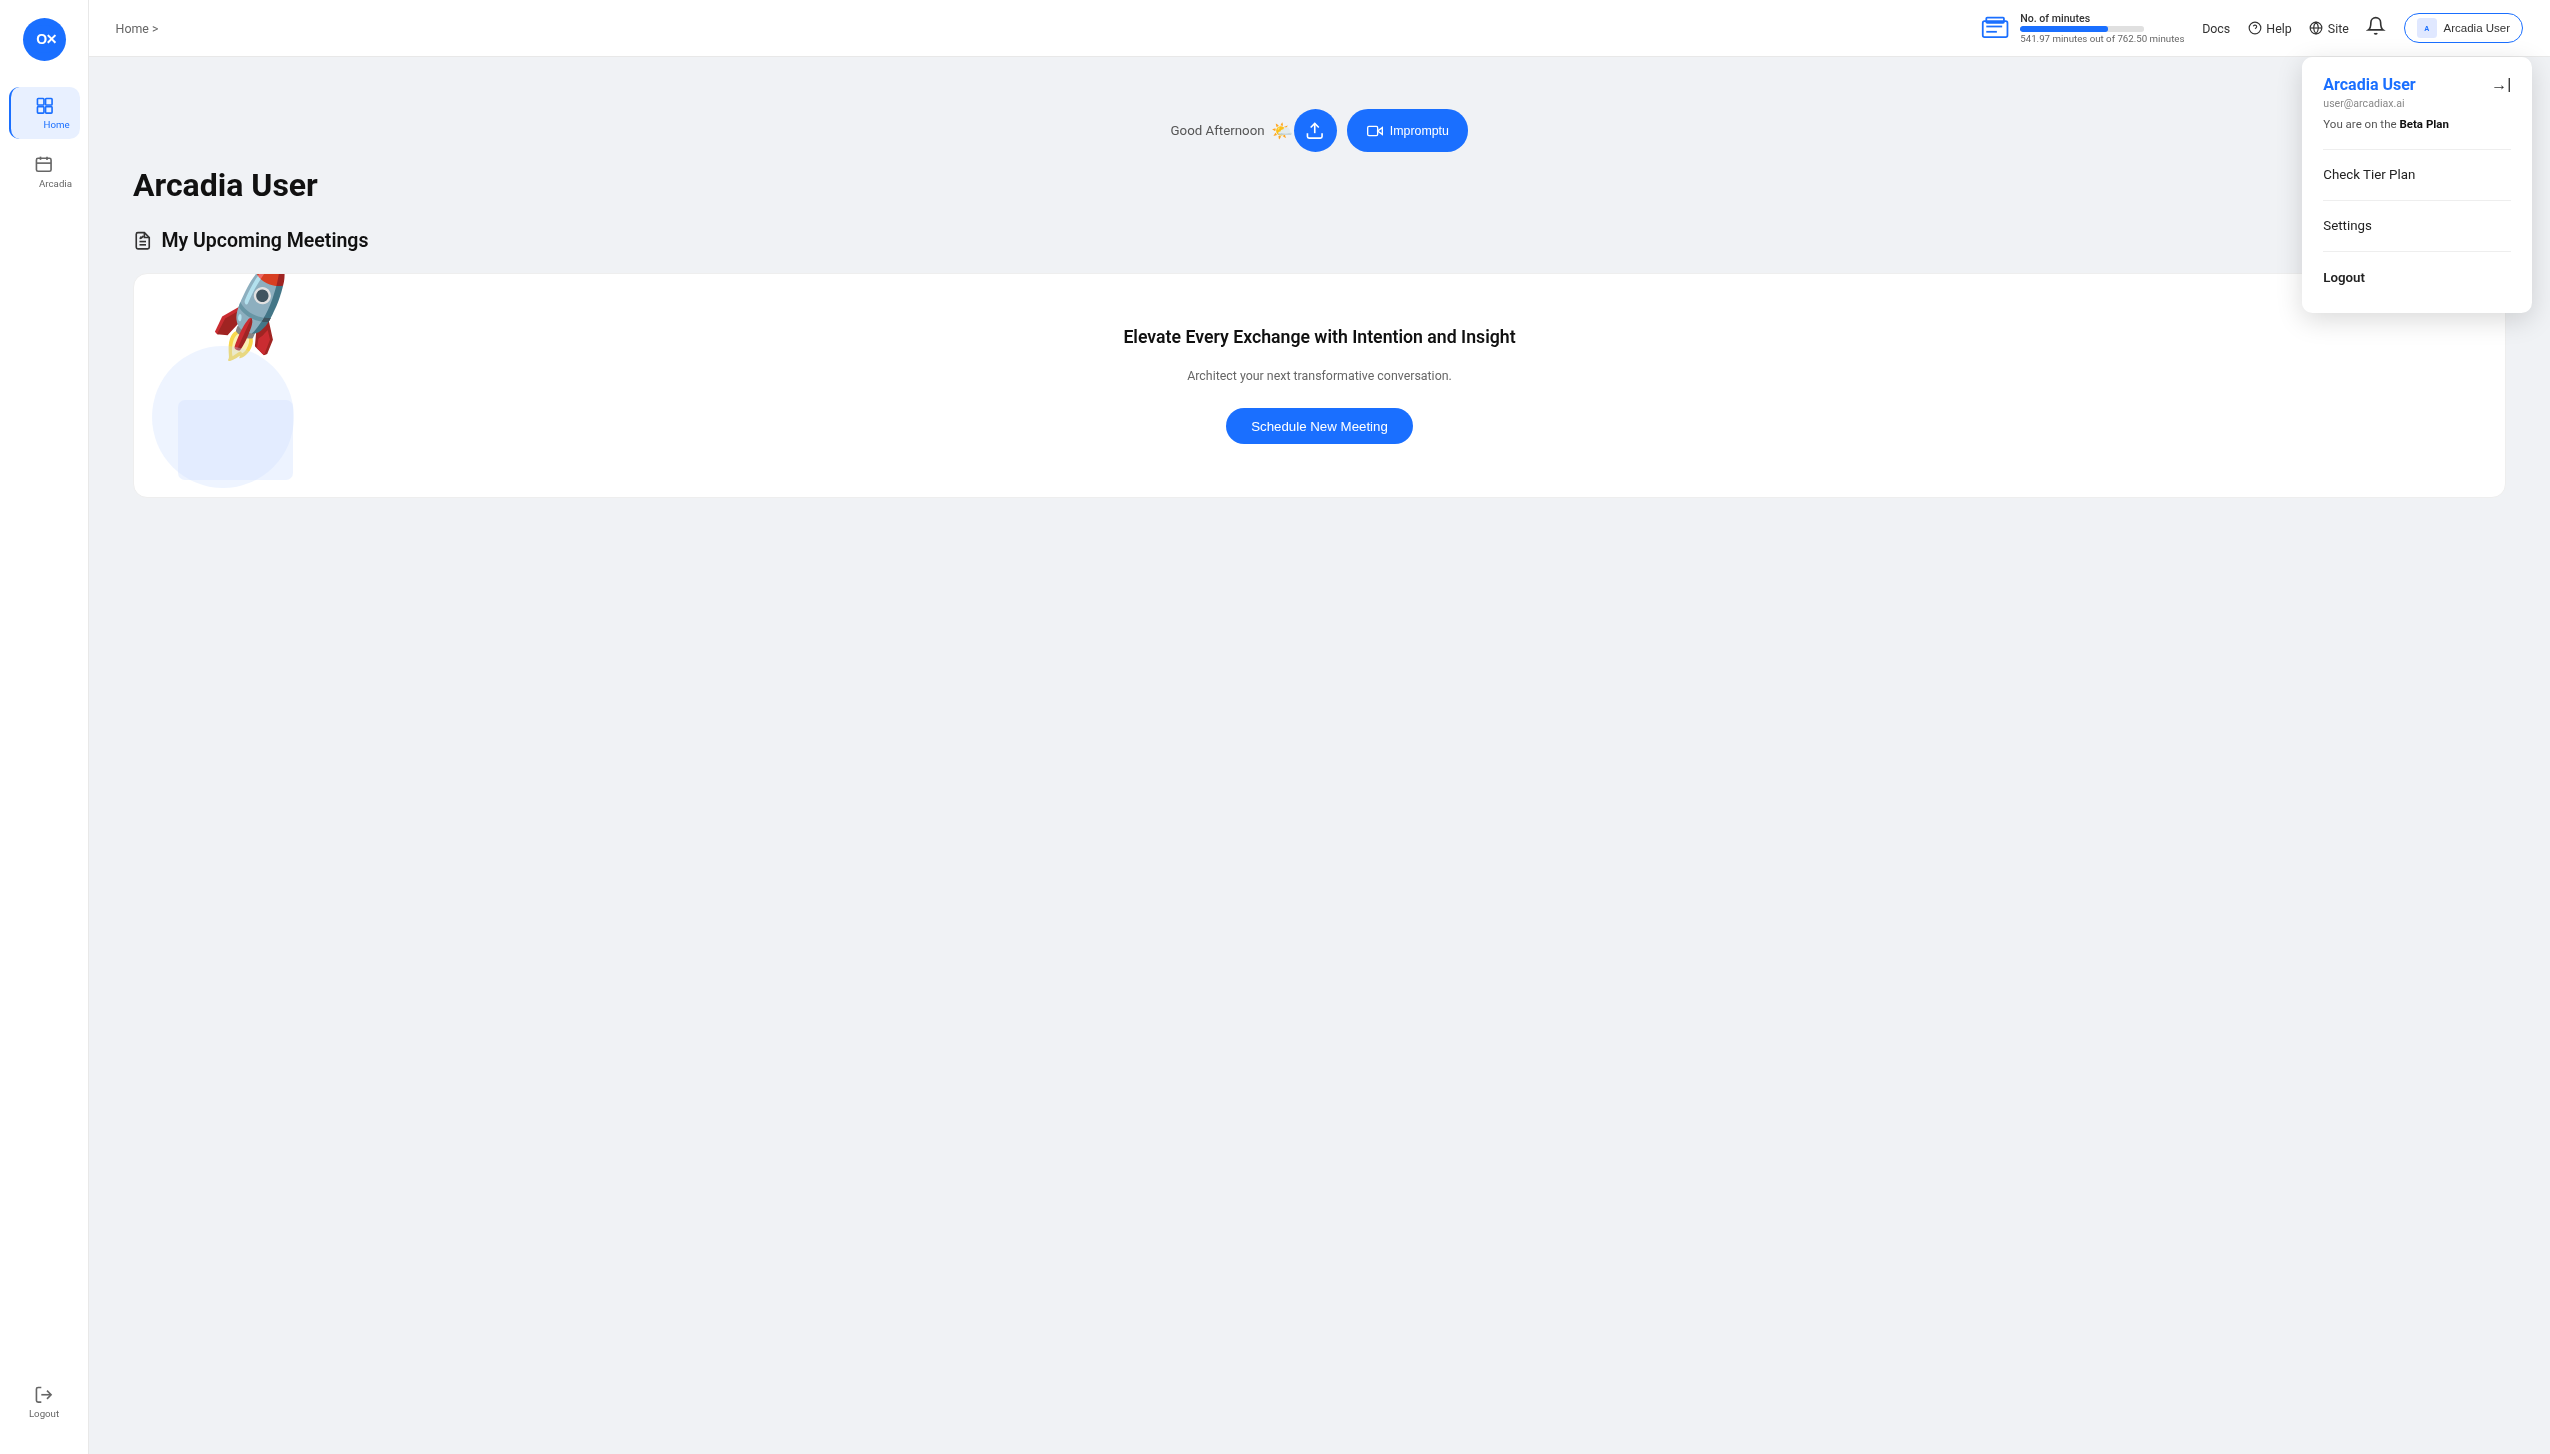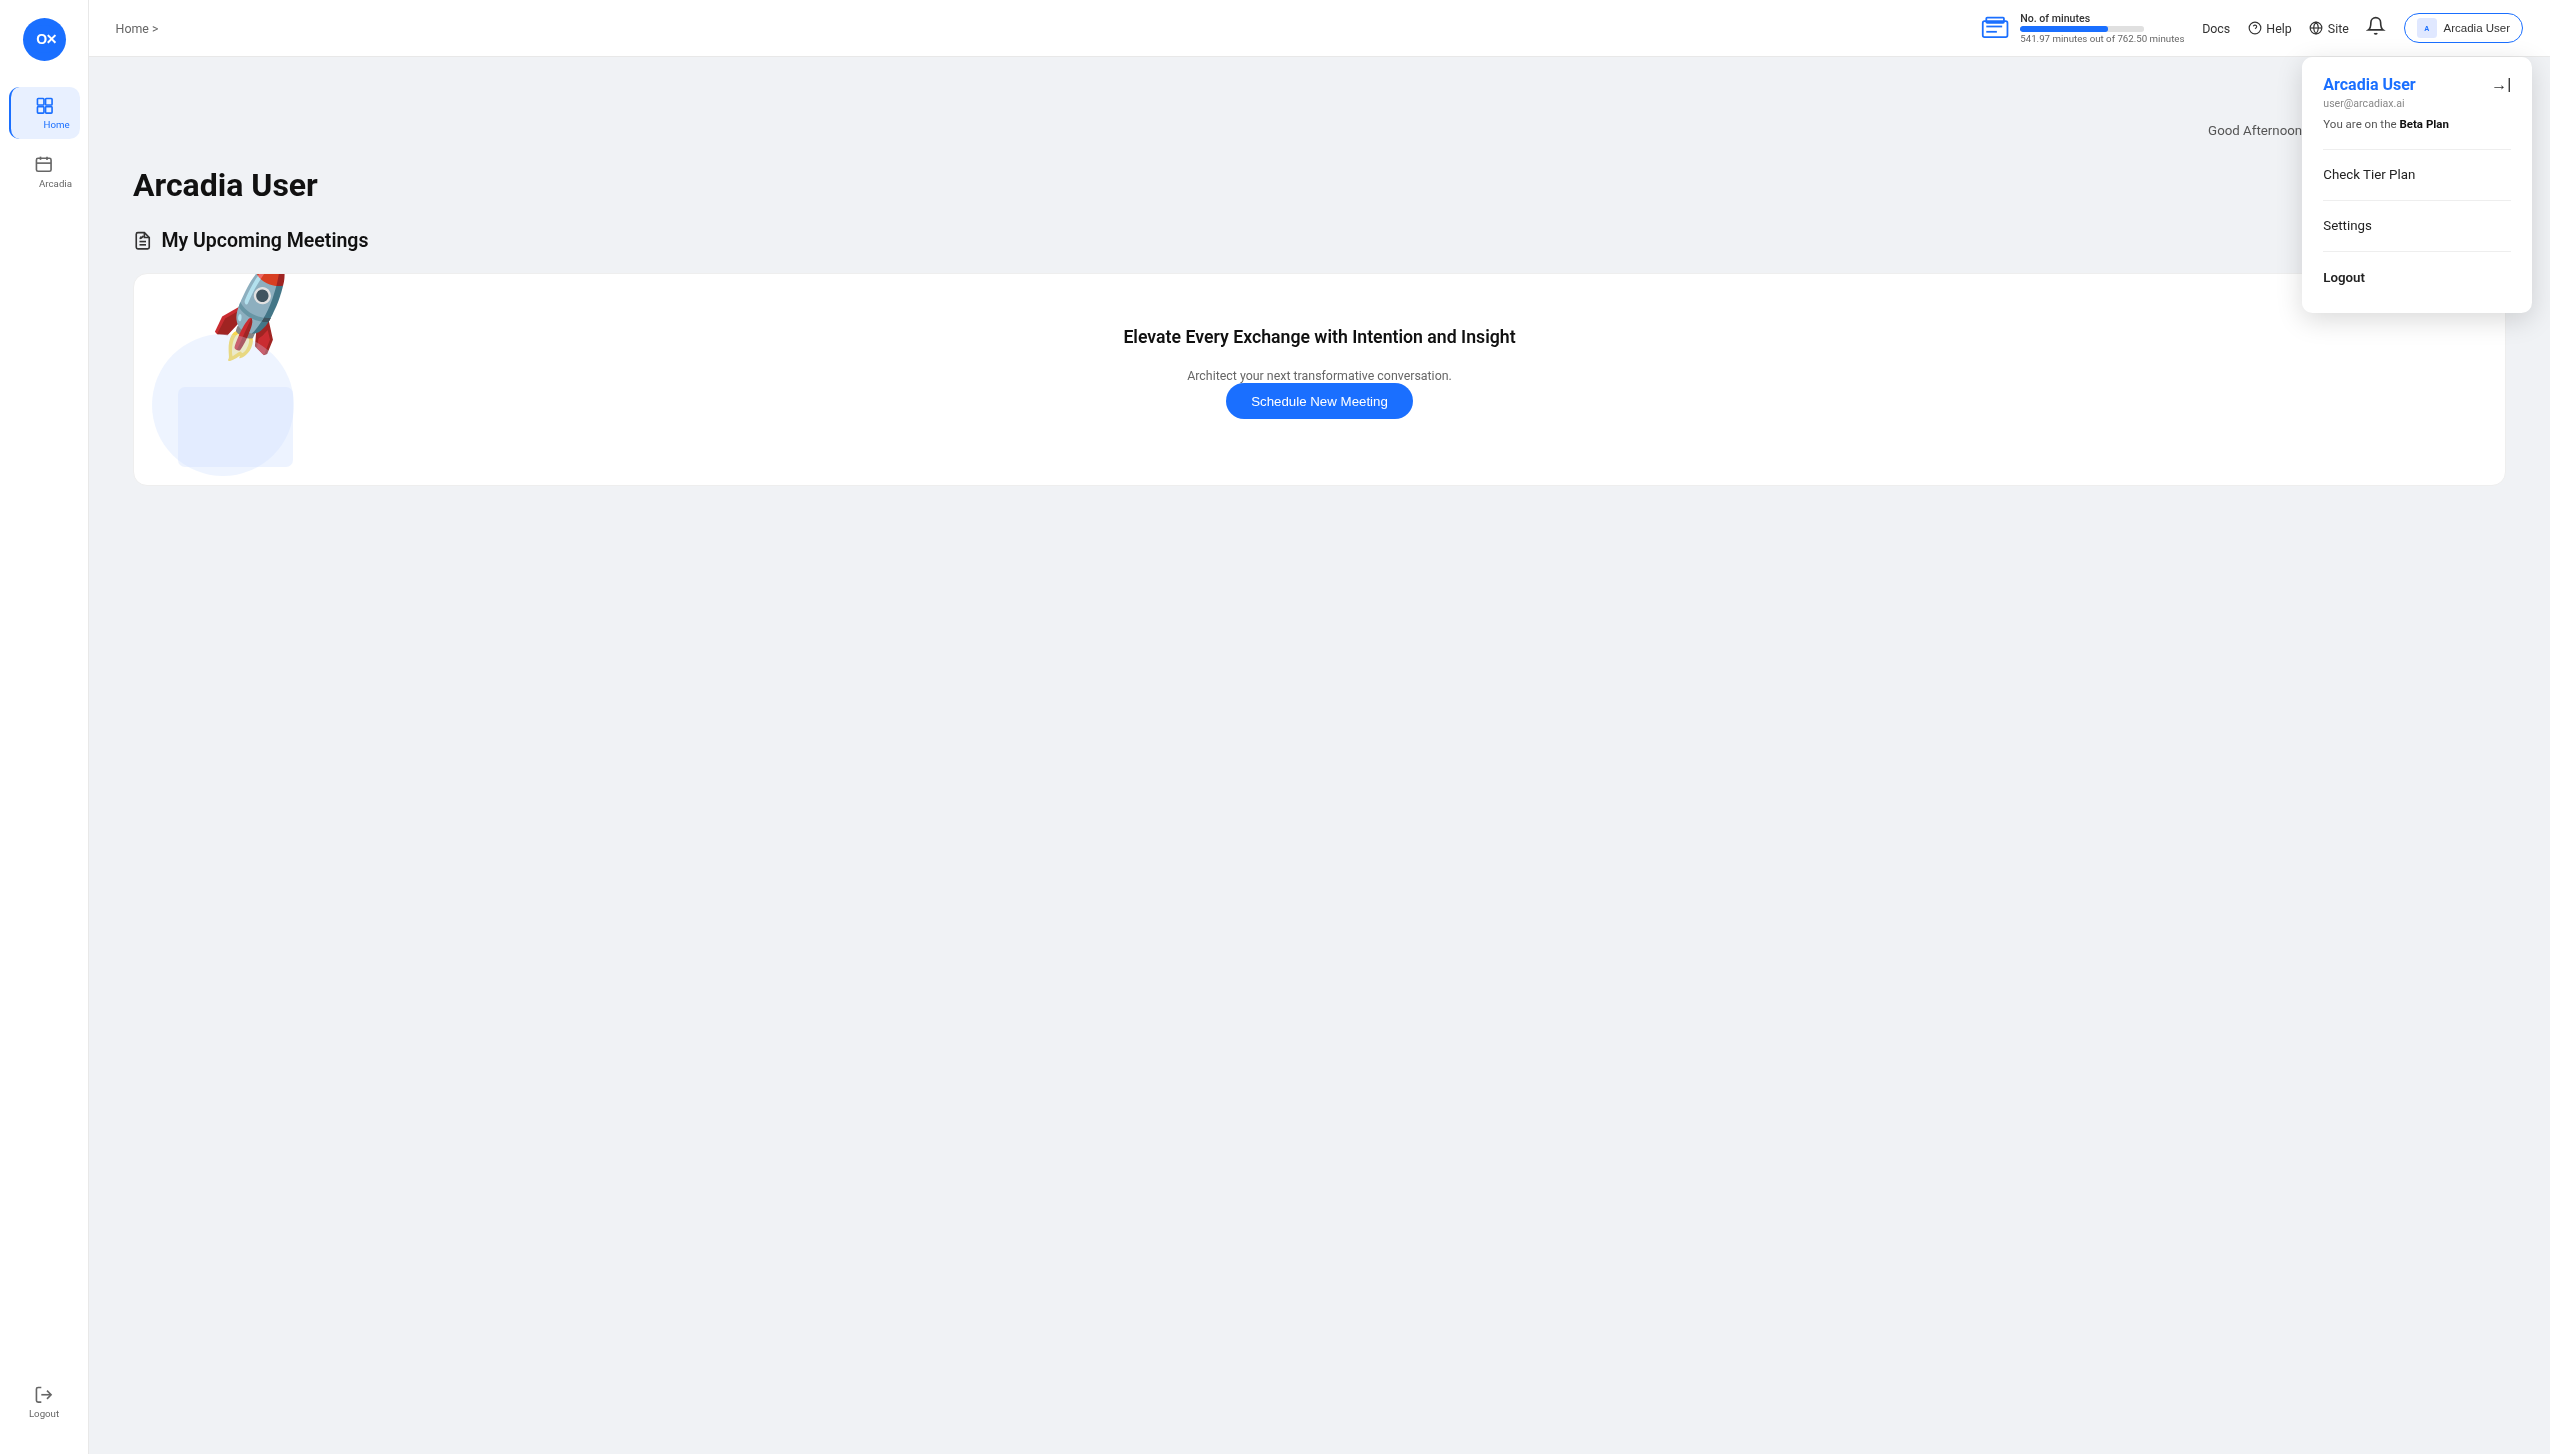--- a/index.html
+++ b/index.html
@@ -198,21 +198,21 @@
     
     .content {
       flex: 1;
       padding: 35px 44px;
       overflow-y: auto;
       position: relative;
     }
     .greeting-row {
       display: flex;
       align-items: center;
-      justify-content: flex-end;
+      justify-content: center;
       margin-bottom: 14px;
     }
     .greeting-left {
       display: flex;
       align-items: center;
       gap: 7px;
     }
     .greeting-text {
       font-size: 13.3px;
       color: #555;
@@ -308,20 +308,21 @@
       font-size: 17.7px;
       font-weight: 600;
       color: #111;
       margin-bottom: 21px;
       position: relative;
       z-index: 2;
     }
     .empty-card-subtitle {
       font-size: 12.4px;
       color: #666;
+      margin-bottom: 25px;
       position: relative;
       z-index: 2;
     }
     .btn-schedule {
       background: #1a6fff;
       color: white;
       border: none;
       border-radius: 21px;
       padding: 10.6px 25px;
       font-size: 13.3px;

